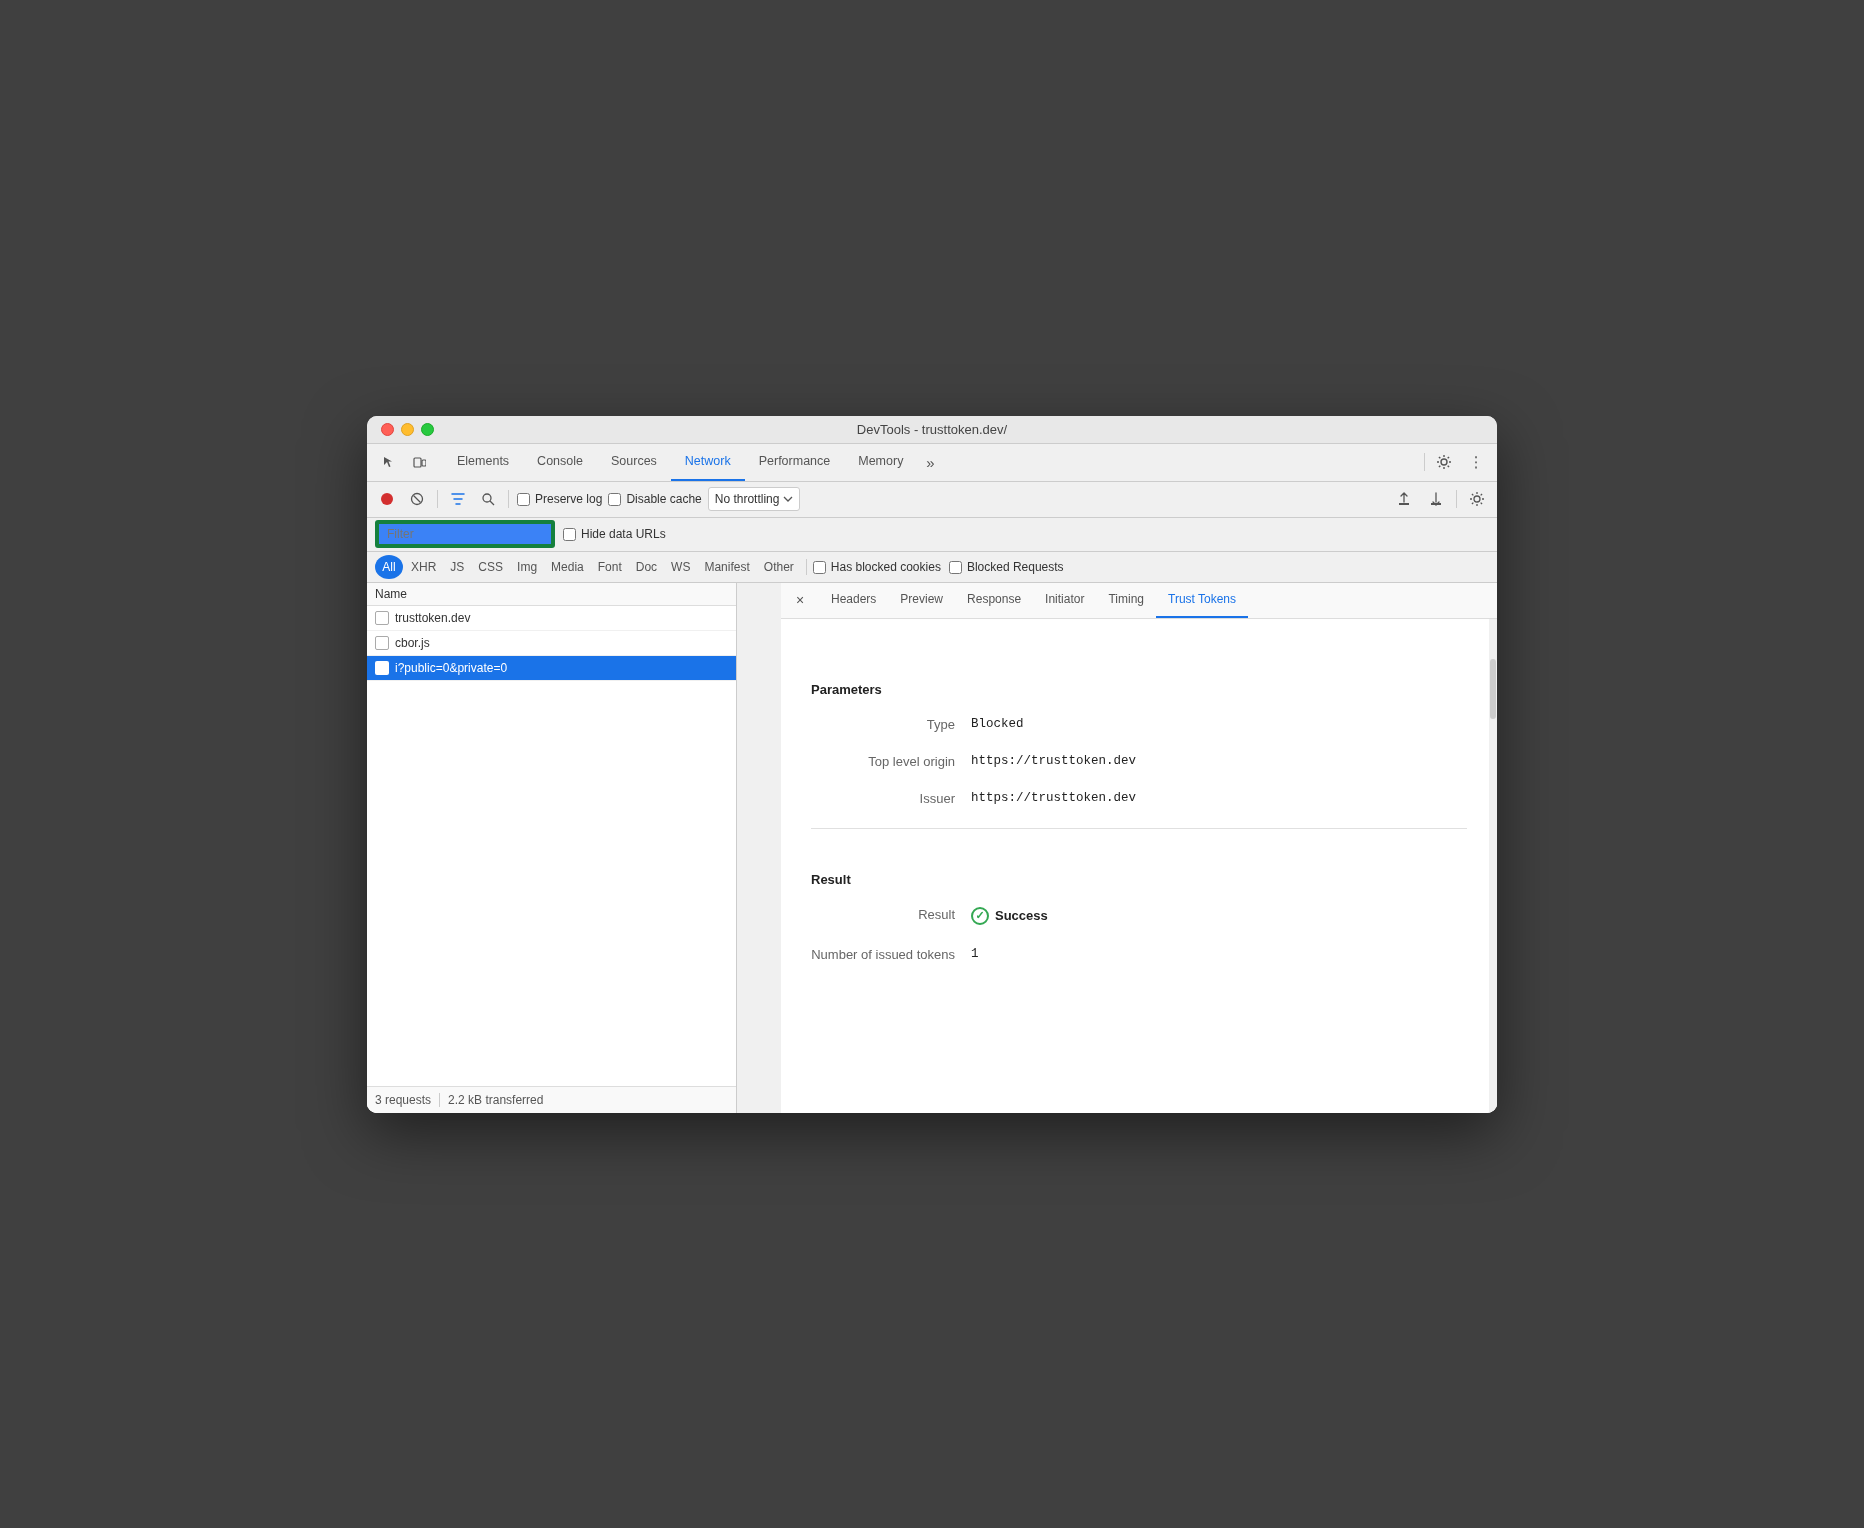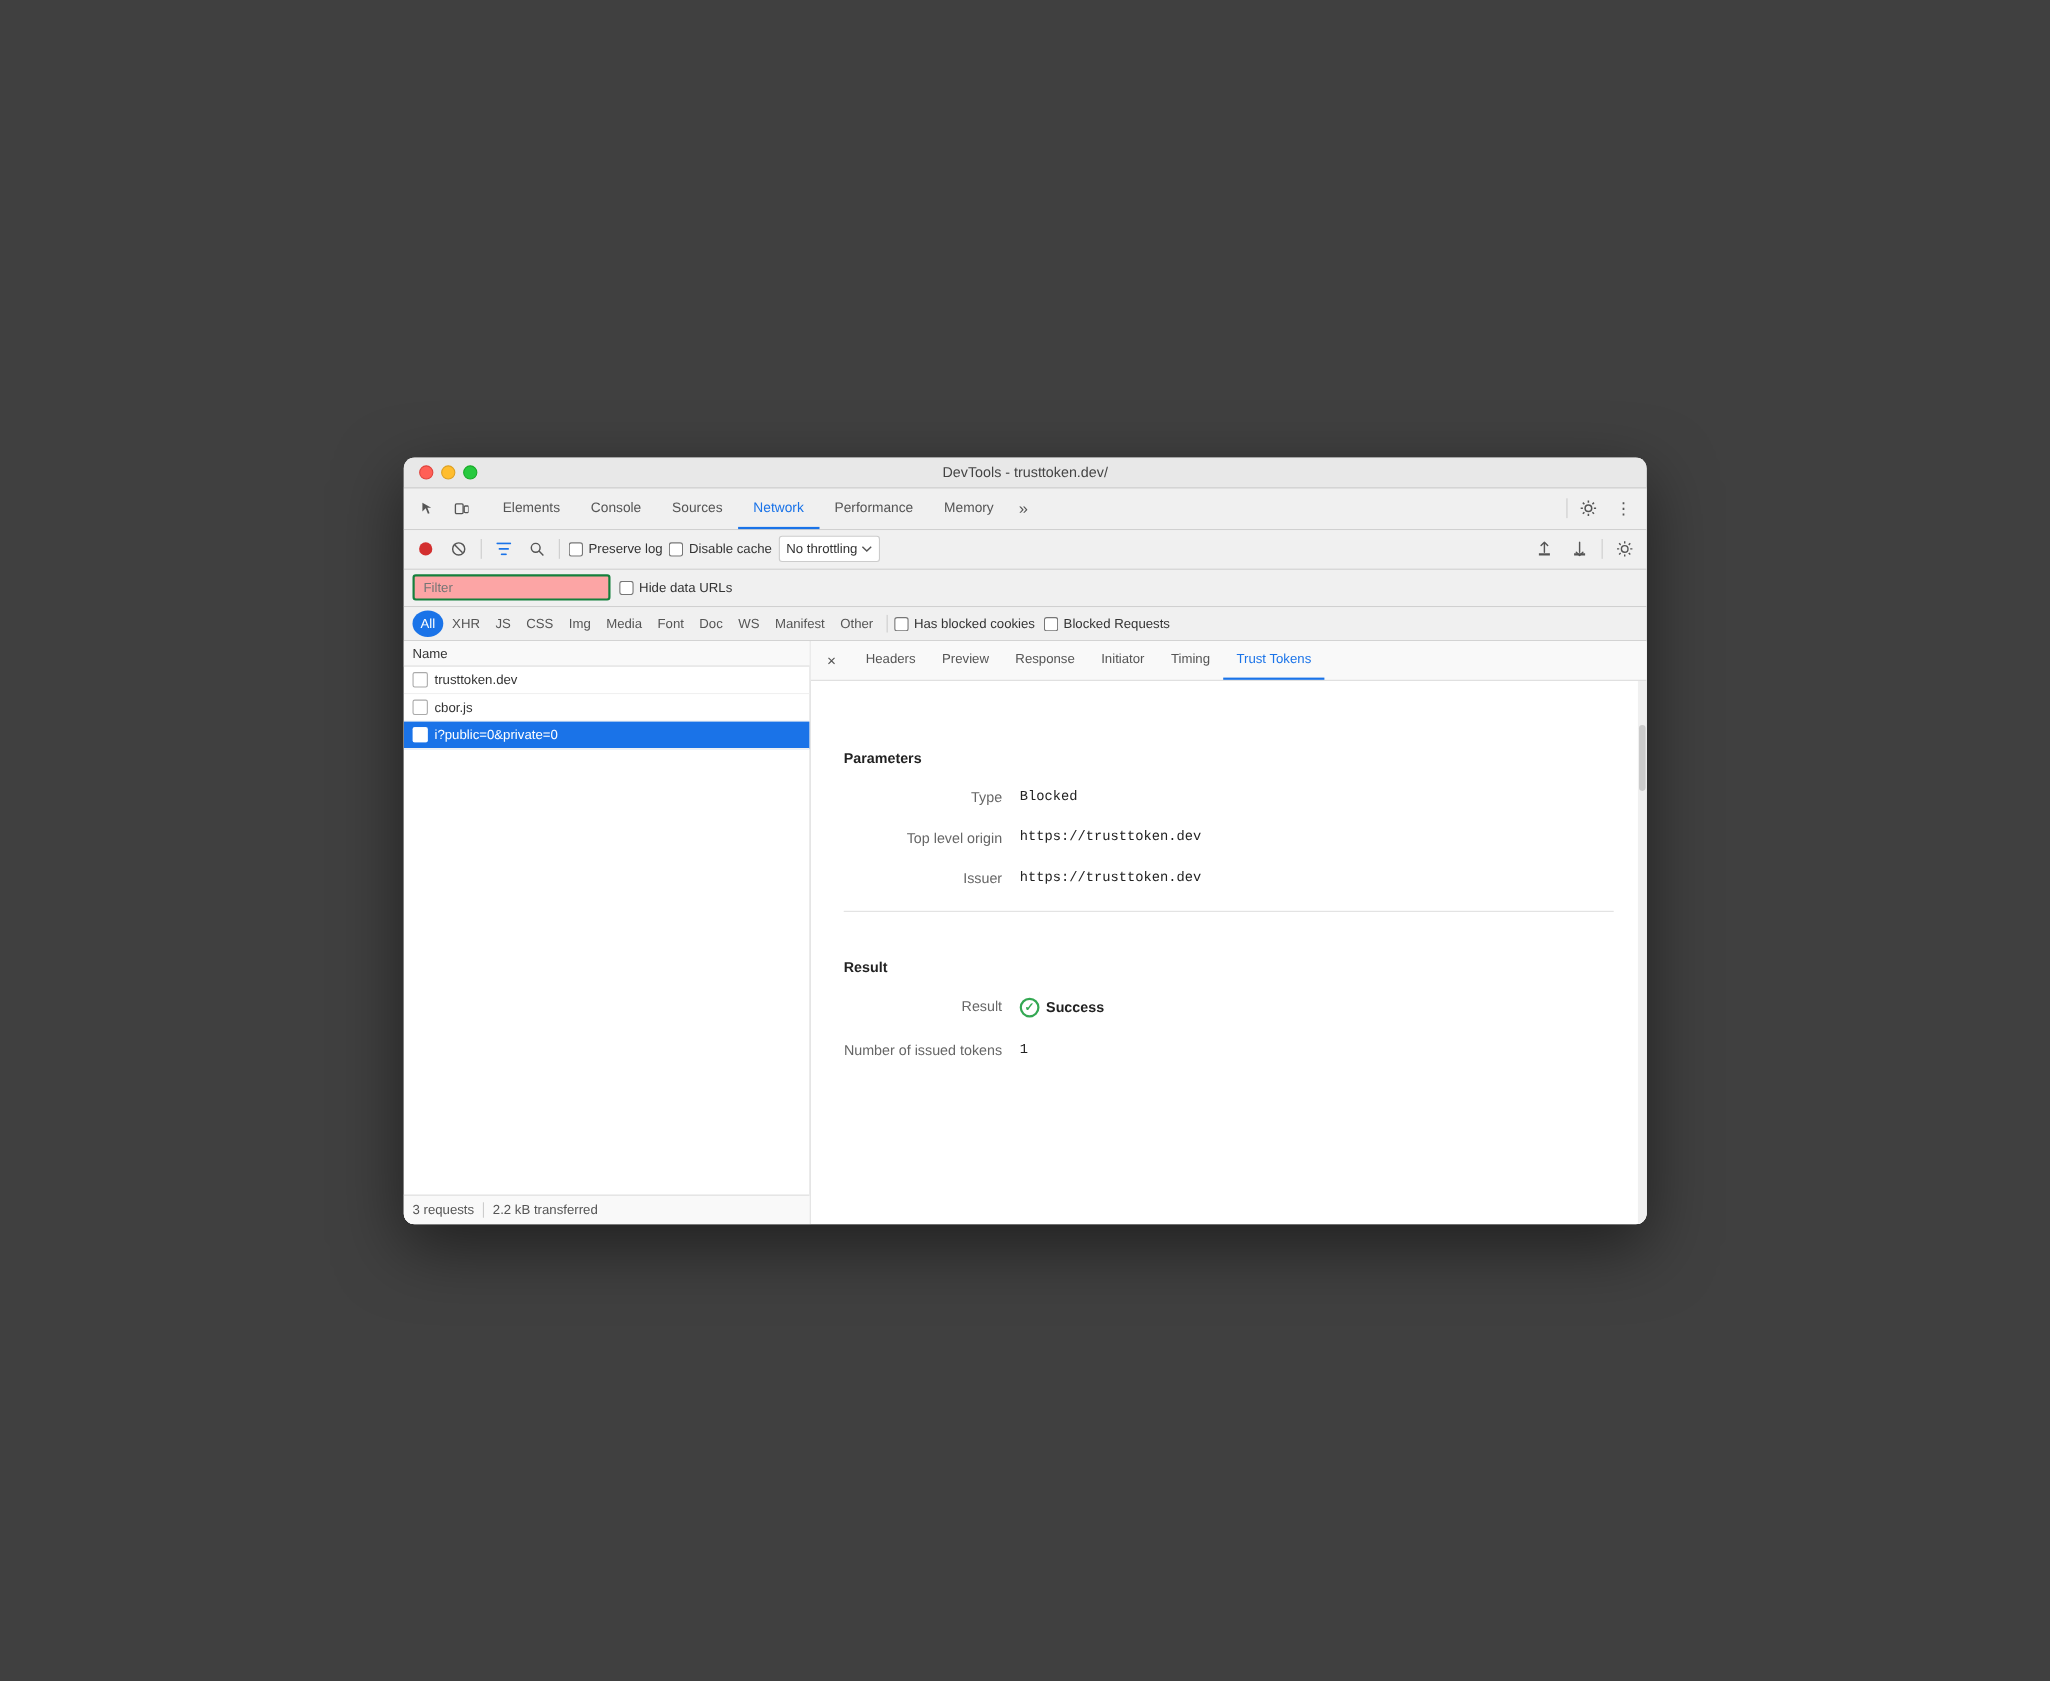--- a/index.html
+++ b/index.html
@@ -181,25 +181,25 @@
     .filter-bar {
       display: flex;
       align-items: center;
       background: #f0f0f0;
       border-bottom: 1px solid #ccc;
       padding: 4px 8px;
       gap: 8px;
       height: 34px;
     }
     .filter-input {
-      border: 2px solid #15803d;
+      border: 4px solid #15803d;
       border-radius: 3px;
       padding: 3px 8px;
       font-size: 12px;
-      background: #fca5a5;
+      background: #3b82f6;
       width: 180px;
       color: #333;
     }
     .type-filters {
       display: flex;
       align-items: center;
       gap: 2px;
       background: #f0f0f0;
       border-bottom: 1px solid #ccc;
       padding: 3px 8px;
@@ -248,20 +248,21 @@
       text-align: left;
     }
     .timeline-content {
       position: relative;
       height: 65px;
       padding-left: 80px;
     }
     .main-area {
       display: flex;
       height: 530px;
+      gap: 44px;
     }
     .requests-panel {
       width: 370px;
       border-right: 1px solid #ccc;
       display: flex;
       flex-direction: column;
       background: white;
     }
     .requests-header {
       display: flex;

